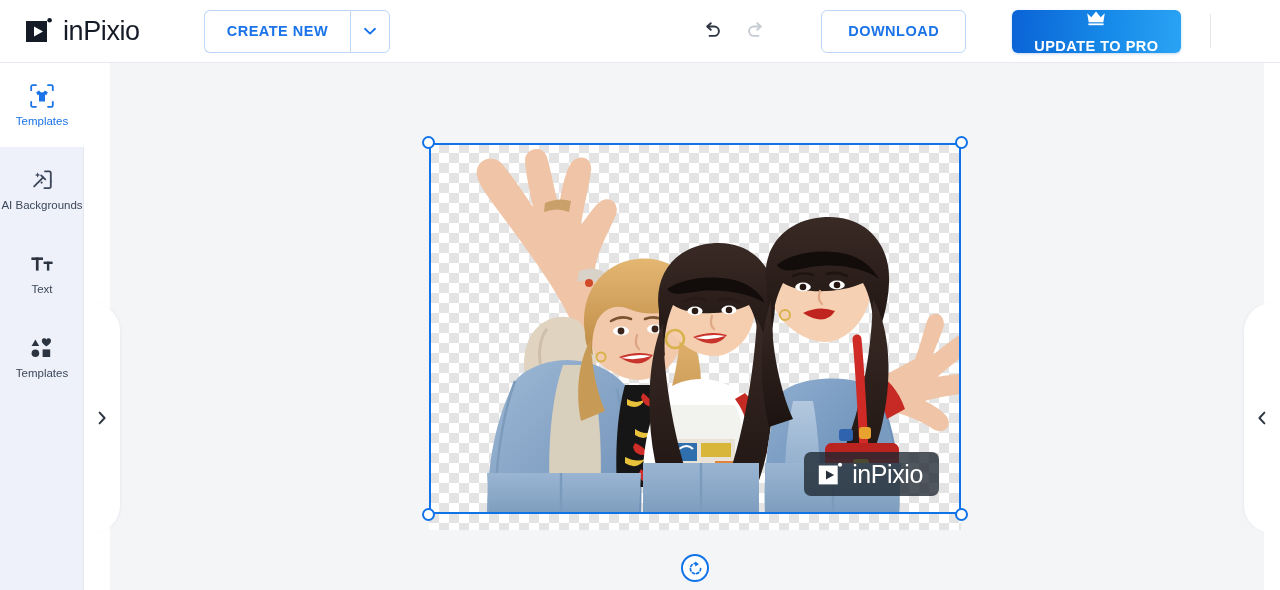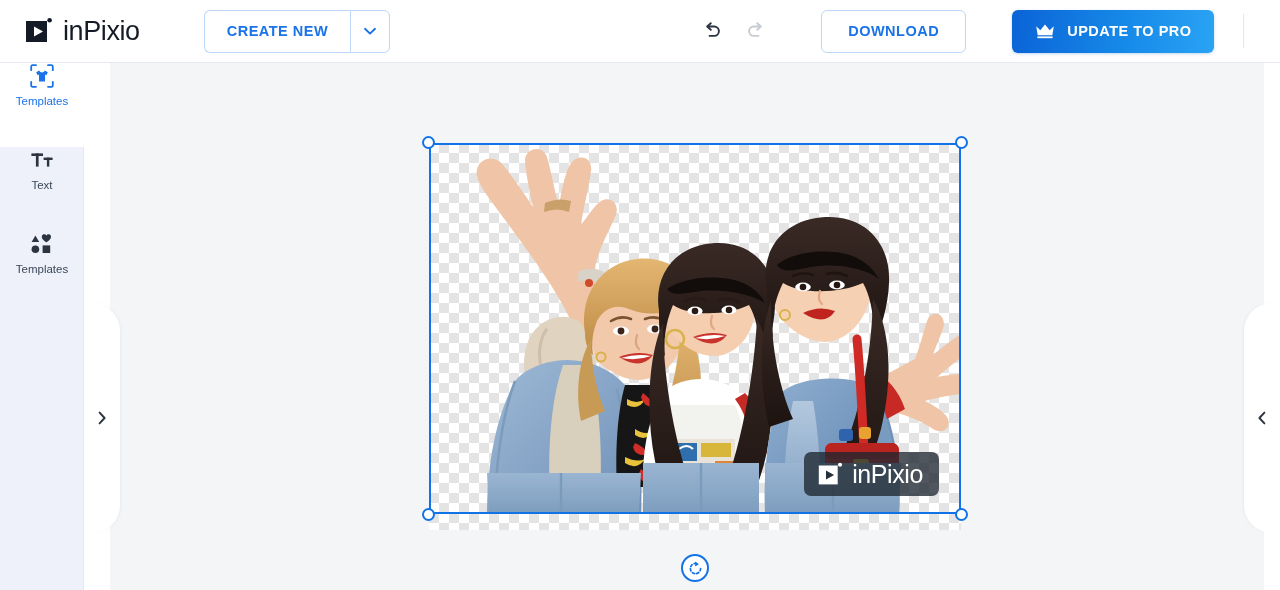--- a/index.html
+++ b/index.html
@@ -66,38 +66,39 @@
   }
   .btn-pro {
     display: flex; align-items: center; justify-content: center; gap: 11px;
     margin-left: 46px;
     height: 43px; padding: 0 22px;
     border: none; border-radius: 6px;
     background: linear-gradient(95deg, #0b63d6 0%, #1689e8 55%, #2aa3f4 100%);
     color: #fff; font-size: 14.5px; font-weight: 700; letter-spacing: 0.5px;
     cursor: pointer; white-space: nowrap;
     box-shadow: 0 1px 3px rgba(13,90,200,.25);
+    flex-direction: column;
   }
   .hdr-divider {
     width: 1px; height: 34px; background: #e3e6ea;
     margin-left: 29px;
   }
 
   
   .sidebar {
     position: absolute; left: 0; top: 63px;
     width: 84px; height: 527px;
     background: #eef1fa;
     border-right: 1px solid #e3e7f2;
   }
   .side-item {
     position: relative;
     width: 84px; height: 84px;
     display: flex; flex-direction: column;
-    align-items: center; 
+    align-items: center; justify-content: center;
     gap: 7px; cursor: pointer;
     color: #3c4759;
   }
   .side-item.active { background: #ffffff; color: #1a73e8; }
   .side-label { font-size: 11.5px; line-height: 1; white-space: nowrap; }
   .side-icon { width: 26px; height: 26px; display: block; }
 
   
   .panel-area {
     position: absolute; left: 84px; top: 63px;
@@ -272,20 +273,33 @@
           <path d="M23.8 7.2 V3.6 a1.4 1.4 0 0 0 -1.4 -1.4 H19"></path>
           <path d="M2.2 18.8 V22.4 a1.4 1.4 0 0 0 1.4 1.4 H7"></path>
           <path d="M23.8 18.8 V22.4 a1.4 1.4 0 0 1 -1.4 1.4 H19"></path>
         </g>
         <path d="M10.2 7.4 L7.2 9.3 L8.6 12.3 L10 11.6 V18.6 H16 V11.6 L17.4 12.3 L18.8 9.3 L15.8 7.4 a2.9 2.9 0 0 1 -5.6 0 Z" fill="#1a73e8"></path>
       </svg>
     </span>
     <span class="side-label">Templates</span>
   </div>
 
+  <div class="side-item">
+    <span class="side-icon">
+      <svg width="26" height="26" viewBox="0 0 26 26">
+        <path d="M16 4.4 H20.2 a1.6 1.6 0 0 1 1.6 1.6 V14.5" fill="none" stroke="#3c4759" stroke-width="1.8" stroke-linecap="round"></path>
+        <path d="M21.8 14.5 V19.6 a1.6 1.6 0 0 1 -1.6 1.6 H15.4" fill="none" stroke="#3c4759" stroke-width="1.8" stroke-linecap="round"></path>
+        <path d="M5.2 19.4 L14.2 10.4" fill="none" stroke="#3c4759" stroke-width="1.9" stroke-linecap="round"></path>
+        <path d="M12.2 8.4 L16.2 12.4" fill="none" stroke="#3c4759" stroke-width="1.9" stroke-linecap="round"></path>
+        <path d="M8.6 5.2 L9.4 7.2 L11.4 8 L9.4 8.8 L8.6 10.8 L7.8 8.8 L5.8 8 L7.8 7.2 Z" fill="#3c4759"></path>
+        <circle cx="12.6" cy="15.6" r="1.1" fill="#3c4759"></circle>
+      </svg>
+    </span>
+    <span class="side-label">AI Backgrounds</span>
+  </div>
 
 
   <div class="side-item">
     <span class="side-icon">
       <svg width="26" height="26" viewBox="0 0 26 26">
         <g fill="#2b3440">
           <rect x="2.4" y="6.4" width="11.6" height="2.6"></rect>
           <rect x="6.9" y="6.4" width="2.7" height="13.2"></rect>
           <rect x="14.6" y="10.6" width="9" height="2.4"></rect>
           <rect x="17.9" y="10.6" width="2.4" height="9"></rect>

